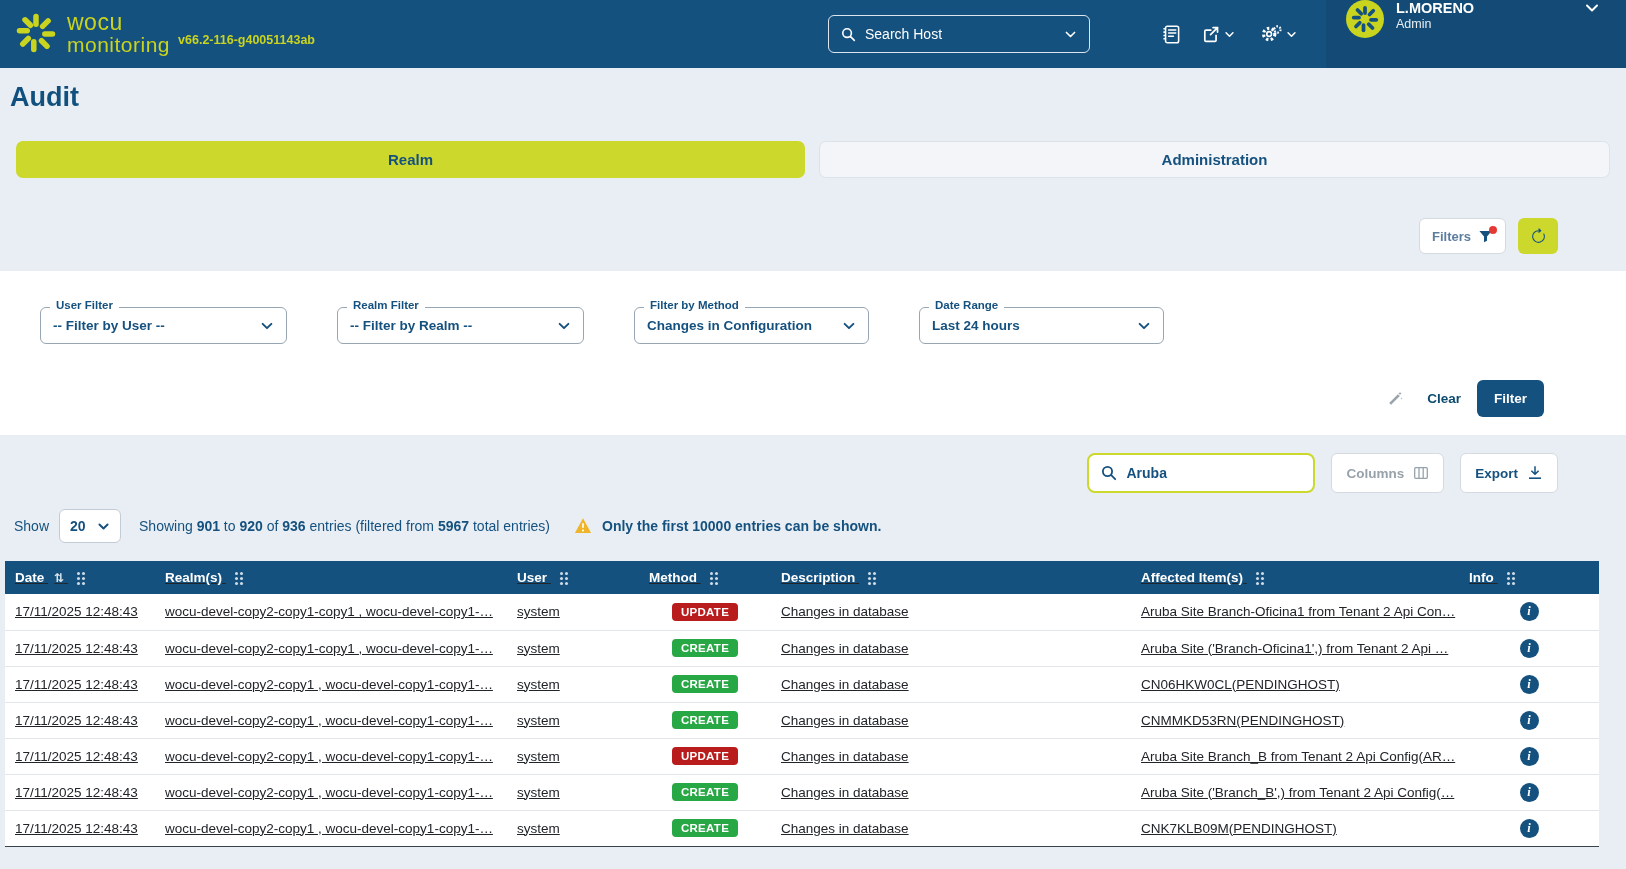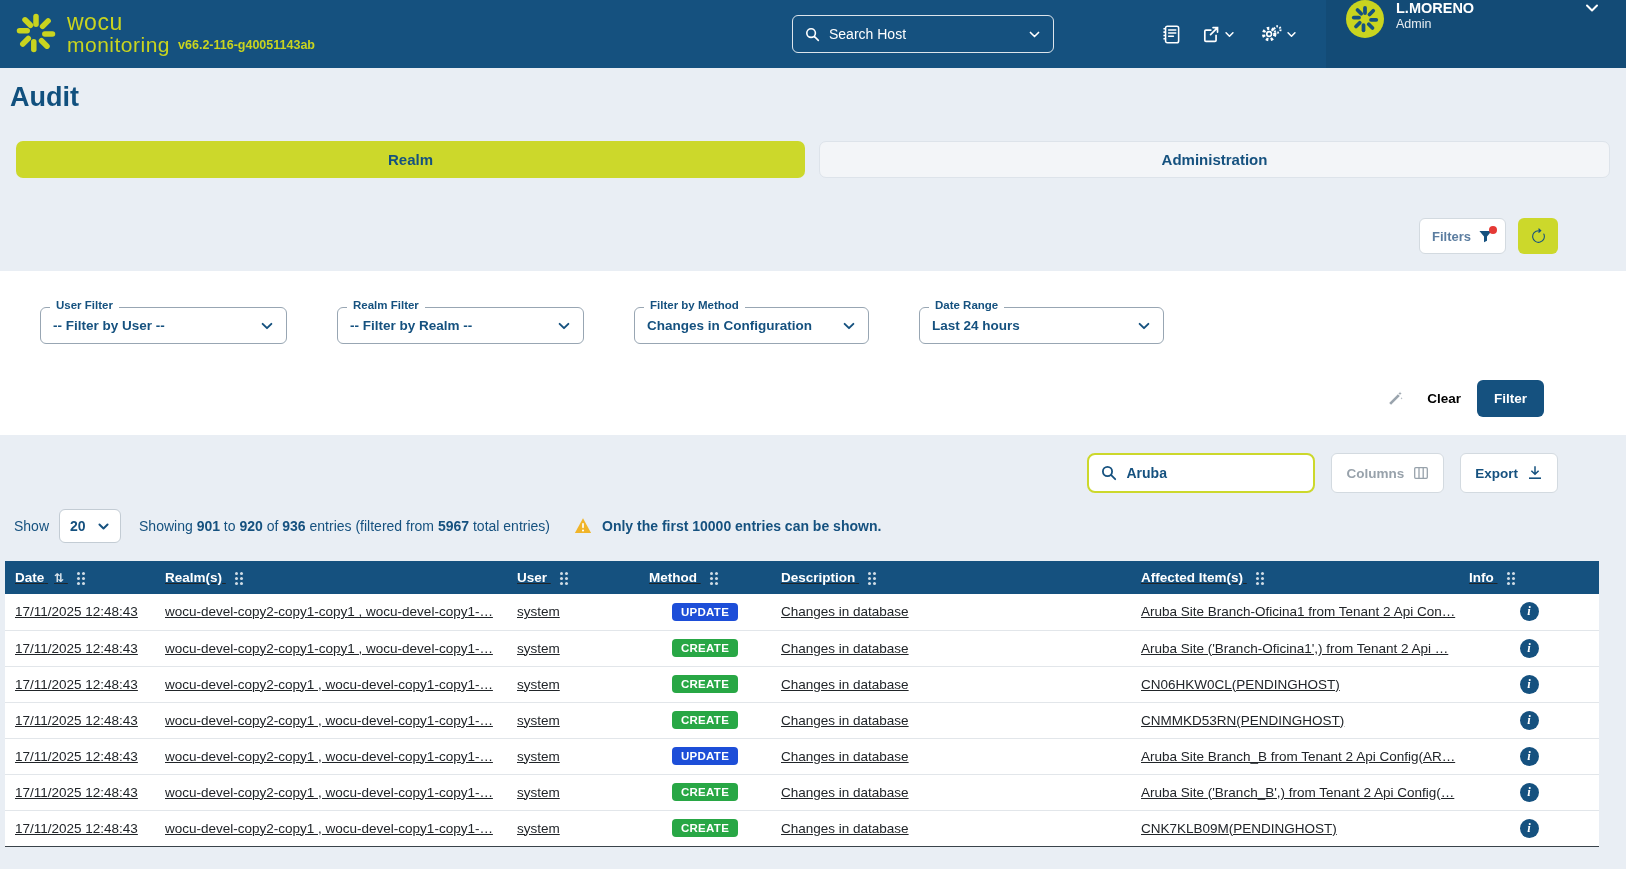--- a/index.html
+++ b/index.html
@@ -7,24 +7,24 @@
   body {
     font-family: "Liberation Sans", "DejaVu Sans", sans-serif;
     background:#e9eef4;
     color:#212529;
   }
   
   .navbar { position:relative; height:68px; background:#15517f; }
   .brand { position:absolute; left:14px; top:10px; display:flex; align-items:center; gap:9px; cursor:pointer; }
   .brand-text { display:flex; flex-direction:column; line-height:1.05; }
   .brand-line1 { color:#c9d41f; font-size:23px; font-weight:normal; letter-spacing:.5px; }
-  .brand-line2 { display:flex; align-items:center; gap:8px; }
+  .brand-line2 { display:flex; align-items:flex-start; gap:8px; }
   .brand-sub { color:#c9d41f; font-size:21px; font-weight:normal; letter-spacing:.5px; }
   .brand-version { color:#c9d41f; font-size:12.5px; font-weight:bold; }
-  .nav-search { position:absolute; left:792px; top:15px; width:262px; height:38px;
+  .nav-search { position:absolute; left:828px; top:15px; width:262px; height:38px;
     border:1px solid rgba(255,255,255,.85); border-radius:6px; display:flex; align-items:center;
     padding:0 12px; color:#fff; gap:9px; cursor:pointer; }
   .nav-search-text { flex:1; font-size:14px; }
   .nav-iconbtn { position:absolute; top:0; height:68px; display:flex; align-items:center; gap:4px;
     background:none; border:none; color:#fff; cursor:pointer; }
   .nav-docs { left:1162px; }
   .nav-ext { left:1202px; }
   .nav-gear { left:1260px; }
   .nav-user { position:absolute; right:0; top:0; height:68px; display:flex; align-items:flex-start;
     gap:12px; padding:0 26px 0 20px; background:rgba(0,0,0,.07); cursor:pointer; min-width:300px; }
@@ -54,21 +54,21 @@
   .filter-fields { display:flex; gap:50px; }
   .field { position:relative; height:37px; border:1px solid #98a6b3; border-radius:6px; background:#fff;
     display:flex; align-items:center; justify-content:space-between; padding:0 12px;
     color:#15517f; font-size:13.5px; font-weight:bold; cursor:pointer; }
   .field-1,.field-2 { width:247px; }
   .field-3 { width:235px; }
   .field-4 { width:245px; }
   .field-label { position:absolute; top:-9px; left:9px; background:#fff; padding:0 6px;
     font-size:11.5px; font-weight:bold; color:#15517f; }
   .filter-actions { display:flex; justify-content:flex-end; align-items:center; gap:16px; margin:36px 42px 0 0; }
-  .clear-btn { background:none; border:none; color:#000000; font-size:13.5px; font-weight:bold;
+  .clear-btn { background:none; border:none; color:#0c4a6e; font-size:13.5px; font-weight:bold;
     display:flex; align-items:center; gap:24px; cursor:pointer; }
   .filter-btn { height:37px; background:#15517f; color:#fff; border:none; border-radius:6px;
     padding:0 17px; font-size:13.5px; font-weight:bold; cursor:pointer; }
   
   .table-controls { display:flex; justify-content:flex-end; align-items:center; gap:16px; margin:18px 68px 0 16px; }
   .table-search { width:228px; height:40px; background:#fff; border:2px solid #ccd82b; border-radius:8px;
     display:flex; align-items:center; gap:9px; padding:0 12px; color:#15517f; }
   .table-search-input { border:none; outline:none; width:100%; font-size:14px; font-weight:bold;
     color:#15517f; font-family:inherit; background:transparent; }
   .columns-btn { height:40px; background:#fff; border:1px solid #d3dae0; border-radius:6px;
@@ -100,21 +100,21 @@
   td.col-method { text-align:center; }
   th.col-info { text-align:center; }
   td.col-info { text-align:center; }
   .sort-icon { font-size:12px; opacity:.85; margin-left:6px; }
   .grip { display:inline-block; width:3px; height:3px; border-radius:50%; background:rgba(255,255,255,.8);
     box-shadow:5px 0 0 rgba(255,255,255,.8), 0 5px 0 rgba(255,255,255,.8), 5px 5px 0 rgba(255,255,255,.8),
                0 10px 0 rgba(255,255,255,.8), 5px 10px 0 rgba(255,255,255,.8);
     margin-left:9px; vertical-align:middle; transform:translateY(-5px); }
   .badge { display:inline-block; padding:3px 9px; border-radius:4px; color:#fff; font-size:11.5px;
     font-weight:bold; letter-spacing:.3px; }
-  .badge-UPDATE { background:#1d4ed8; }
+  .badge-UPDATE { background:#b91c1c; }
   .badge-CREATE { background:#28a745; }
   .info-icon { display:inline-flex; width:19px; height:19px; border-radius:50%; background:#15517f;
     color:#fff; align-items:center; justify-content:center; font-size:12.5px; font-weight:bold;
     font-style:italic; font-family:"Liberation Serif","DejaVu Serif",serif; cursor:pointer; }
   svg { display:block; }
 </style>
 </head>
 <body>
 
 <header class="navbar">

